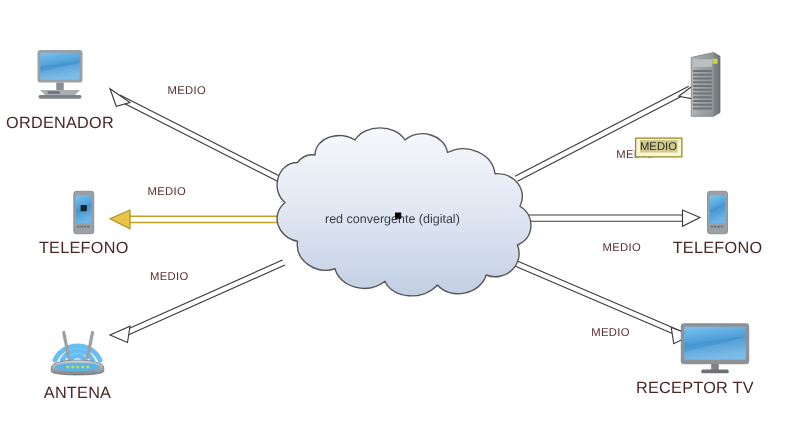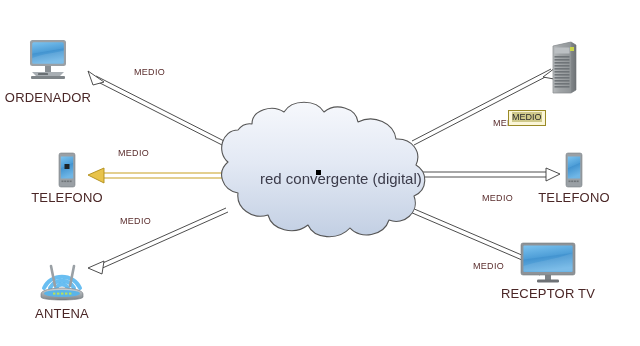--- a/index.html
+++ b/index.html
@@ -41,21 +41,21 @@
   }
   .edge-label {
     position: absolute;
     font-size: 9px;
     color: #5a2d2d;
     letter-spacing: .3px;
     white-space: nowrap;
   }
   .cloud-text {
     position: absolute;
-    font-size: 15px;
+    font-size: 10px;
     color: #3b3b4a;
     white-space: nowrap;
   }
   .edit-box {
     position: absolute;
     background: #fbf6d8;
     border: 1px solid #9a8a26;
     font-size: 9px;
     color: #3a3a3a;
     padding: 1px 3px 2px 3px;
@@ -255,21 +255,21 @@
           <rect x="26" y="42.6" width="2.4" height="2"></rect>
           <rect x="30" y="42.6" width="2.4" height="2"></rect>
           <rect x="34" y="42.6" width="2.4" height="2"></rect>
           <rect x="38" y="42.6" width="2.4" height="2"></rect>
         </g>
       </svg>
     </span>
     <span class="node-label">ANTENA</span>
   </div>
 
-  <div class="node" style="left:493px; top:242px;">
+  <div class="node" style="left:493px; top:258px;align-items:flex-end;">
     <span>
       <svg class="icon-svg" width="62" height="42" viewBox="0 0 62 42">
         <rect x="4" y="1" width="54" height="32" rx="2" fill="#8e9398" stroke="#777c80" stroke-width="0.6"></rect>
         <rect x="6.4" y="3.4" width="49.2" height="26.6" rx="1" fill="url(#screenGrad)"></rect>
         <path d="M6.4 24 C 22 19, 40 17, 55.6 11 L55.6 29 L6.4 29 Z" fill="#ffffff" opacity="0.09"></path>
         <rect x="28" y="33" width="6" height="5" fill="#7d8286"></rect>
         <rect x="20" y="37.5" width="22" height="3" rx="1.2" fill="#6e7276"></rect>
       </svg>
     </span>
     <span class="node-label">RECEPTOR TV</span>

